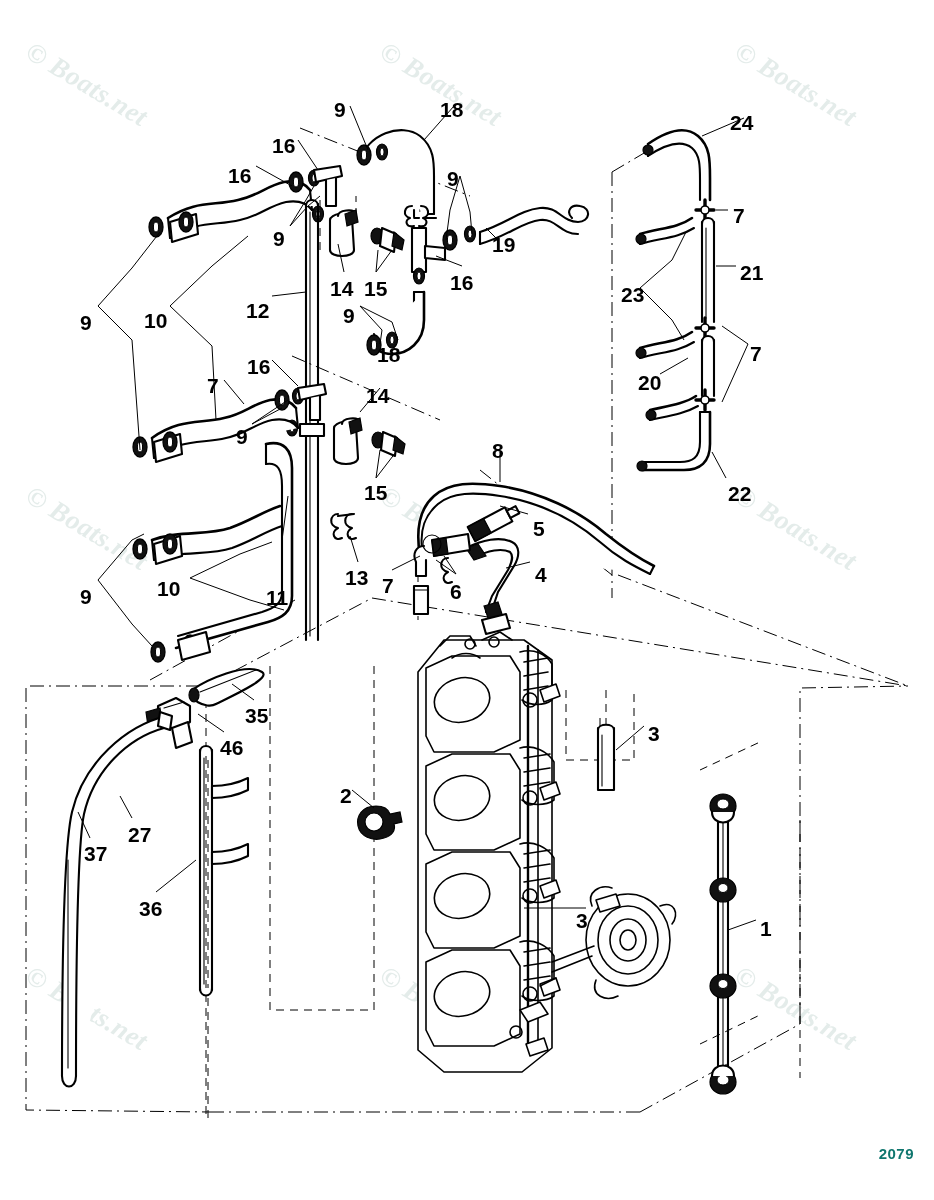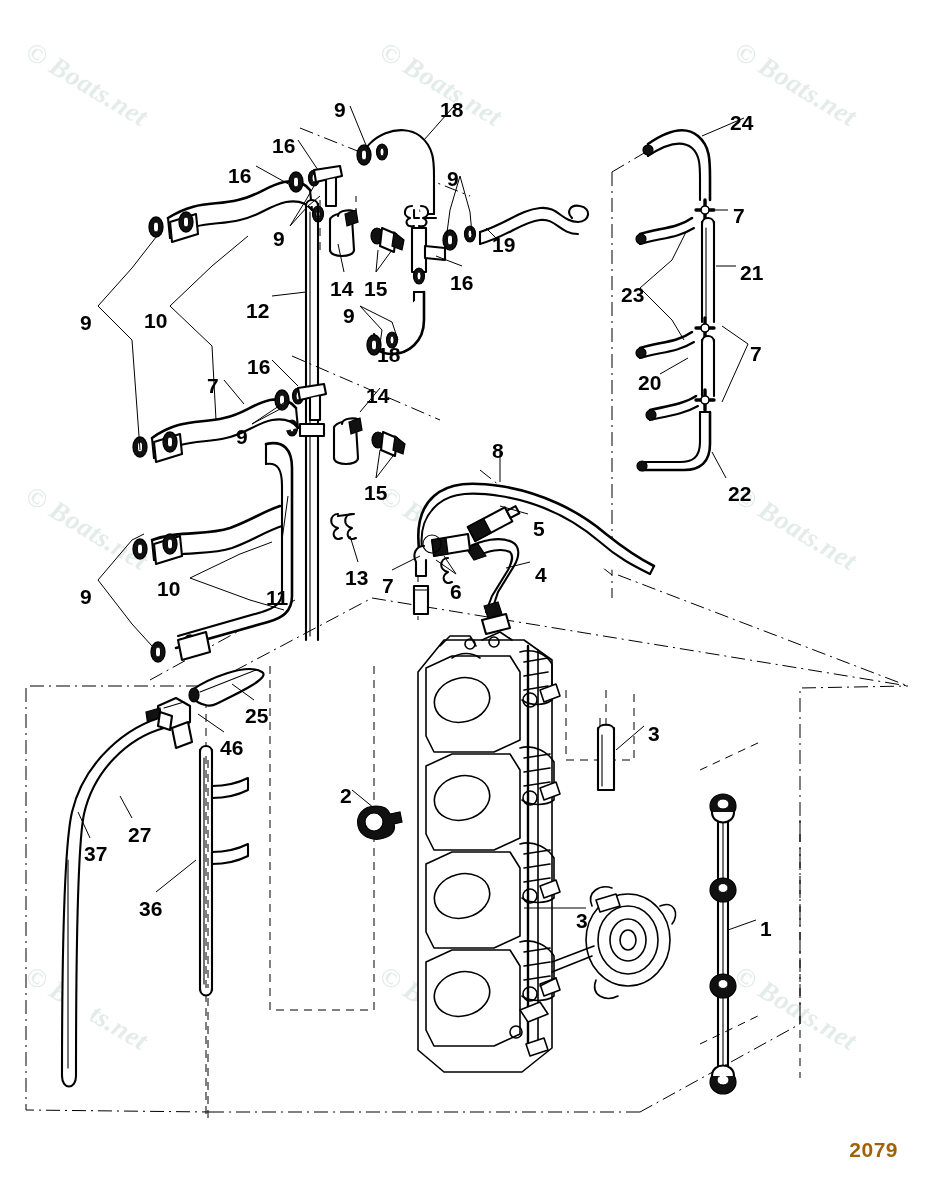--- a/index.html
+++ b/index.html
@@ -38,23 +38,23 @@
     font-family:"Liberation Sans", sans-serif;
     font-size:21px;
     font-weight:700;
     color:#000;
     line-height:1;
     white-space:nowrap;
     user-select:none;
   }
   .diagno{
     position:absolute;
-    right:36px;bottom:38px;
+    right:20px;bottom:38px;
     font-family:"Liberation Sans", sans-serif;
-    font-size:21px;font-weight:700;color:#a16207;
+    font-size:15px;font-weight:700;color:#0f766e;
     letter-spacing:.5px;
     z-index:20;
   }
 </style>
 </head>
 <body>
 
 <div id="stage">
 
   <div id="art">
@@ -572,21 +572,21 @@
       <div class="num" style="left: 535px; top: 564px;">4</div>
       <div class="num" style="left: 450px; top: 581px;">6</div>
       <div class="num" style="left: 382px; top: 575px;">7</div>
       <div class="num" style="left: 730px; top: 112px;">24</div>
       <div class="num" style="left: 733px; top: 205px;">7</div>
       <div class="num" style="left: 740px; top: 262px;">21</div>
       <div class="num" style="left: 621px; top: 284px;">23</div>
       <div class="num" style="left: 750px; top: 343px;">7</div>
       <div class="num" style="left: 638px; top: 372px;">20</div>
       <div class="num" style="left: 728px; top: 483px;">22</div>
-      <div class="num" style="left: 245px; top: 705px;">25</div>
+      <div class="num" style="left: 245px; top: 705px;">35</div>
       <div class="num" style="left: 220px; top: 737px;">46</div>
       <div class="num" style="left: 128px; top: 824px;">27</div>
       <div class="num" style="left: 84px; top: 843px;">37</div>
       <div class="num" style="left: 139px; top: 898px;">36</div>
       <div class="num" style="left: 340px; top: 785px;">2</div>
       <div class="num" style="left: 648px; top: 723px;">3</div>
       <div class="num" style="left: 576px; top: 910px;">3</div>
       <div class="num" style="left: 760px; top: 918px;">1</div>
     </div>
 

